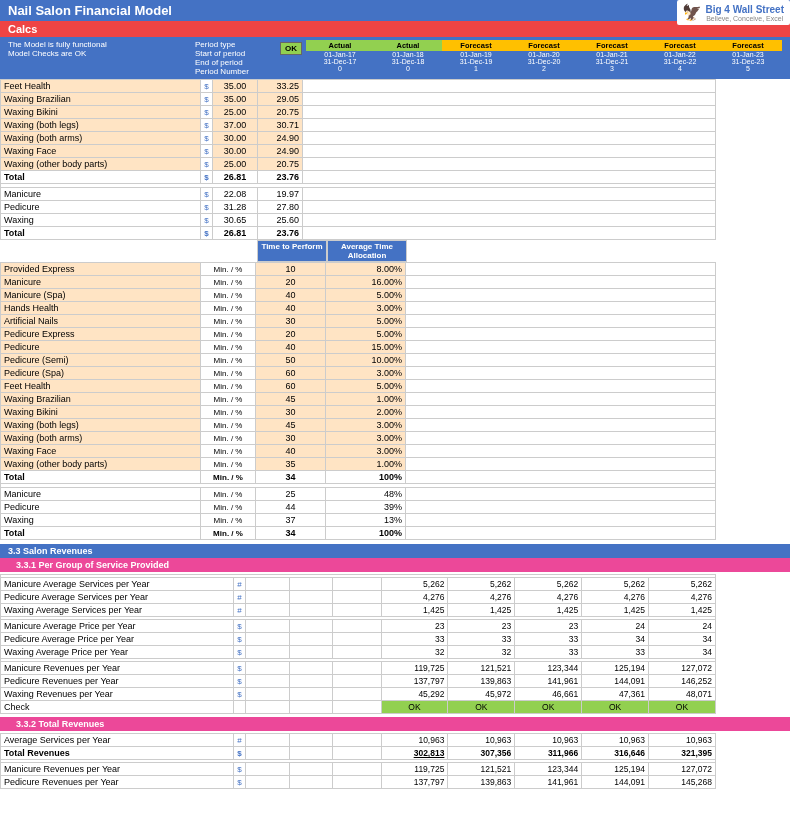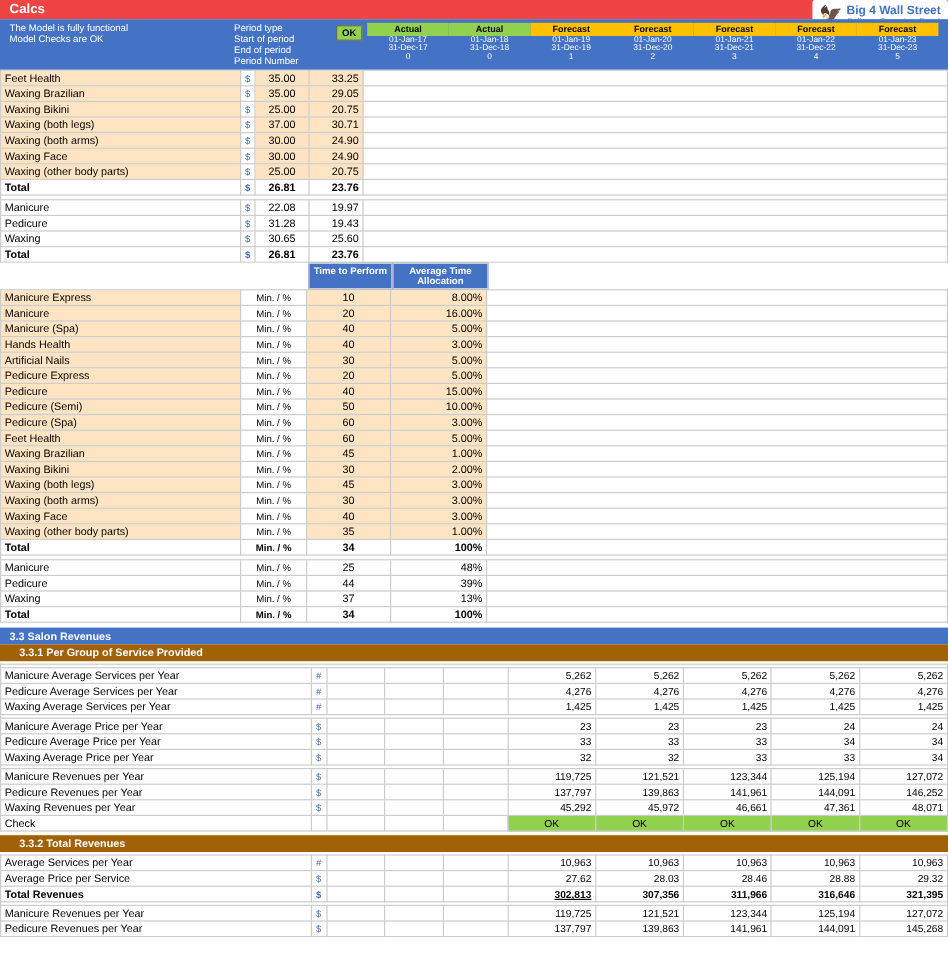--- a/index.html
+++ b/index.html
@@ -60,51 +60,52 @@
 
     .section-label {
       background: #4472C4;
       color: white;
       font-weight: bold;
       font-size: 9px;
       padding: 2px 8px;
     }
 
     .sub-section-label {
-      background: #a16207;
+      background: #ec4899;
       color: white;
       font-weight: bold;
       font-size: 9px;
       padding: 2px 16px;
     }
 
     td, th {
       font-size: 9px;
       padding: 1px 3px;
       border: 0.5px solid #ccc;
     }
 
     .bg-peach { background: #FFE4C4; }
 
     tr.total-row td { font-weight: bold; }
 
     .main-table {
-      width: 790px;
+      width: 716px;
     }
 
     .lbl-col { width: 200px; }
     .sym-col { width: 12px; font-size: 8px; text-align: center; color: #4472C4; }
     .v1-col { width: 45px; text-align: center; }
     .v2-col { width: 45px; text-align: right; }
   </style>
 </head>
 <body>
 
 <div style="position: relative; width: 790px;">
 
+  <div class="header-bar">Nail Salon Financial Model</div>
   <div class="sub-header">Calcs</div>
 
   <div class="logo-area" style="position:absolute;top:0;right:0;background:white;padding:3px 6px;border-radius:2px;text-align:center;">
     <span style="font-size:16px;color:#c44;">🦅</span>
     <div style="margin-left:3px;">
       <div class="logo-text">Big 4 Wall Street</div>
       <div class="logo-sub">Believe, Conceive, Excel</div>
     </div>
   </div>
 </div>
@@ -229,21 +230,21 @@
       <td class="lbl-col">Manicure</td>
       <td class="sym-col" style="color:#4472C4;">$</td>
       <td class="v1-col">22.08</td>
       <td class="v2-col">19.97</td>
       <td colspan="7"></td>
     </tr>
     <tr>
       <td class="lbl-col">Pedicure</td>
       <td class="sym-col" style="color:#4472C4;">$</td>
       <td class="v1-col">31.28</td>
-      <td class="v2-col">19.43</td>
+      <td class="v2-col">27.80</td>
       <td colspan="7"></td>
     </tr>
     <tr>
       <td class="lbl-col">Waxing</td>
       <td class="sym-col" style="color:#4472C4;">$</td>
       <td class="v1-col">30.65</td>
       <td class="v2-col">25.60</td>
       <td colspan="7"></td>
     </tr>
     <tr class="total-row">
@@ -259,21 +260,21 @@
 <div style="display:flex; background:#fff;">
   <div style="width:202px;"></div>
   <div style="width:55px;"></div>
   <div style="width:70px; background:#4472C4; color:white; font-size:8px; font-weight:bold; text-align:center; border:0.5px solid #ccc; padding:1px;">Time to Perform</div>
   <div style="width:80px; background:#4472C4; color:white; font-size:8px; font-weight:bold; text-align:center; border:0.5px solid #ccc; padding:1px;">Average Time Allocation</div>
 </div>
 
 <table class="main-table">
   <tbody>
     <tr>
-      <td class="lbl-col bg-peach">Manicure Express</td>
+      <td class="lbl-col bg-peach">Provided Express</td>
       <td style="width:55px;font-size:8px;text-align:center;">Min. / %</td>
       <td class="v1-col bg-peach" style="width:70px;margin-top:12px;">10</td>
       <td class="v2-col bg-peach" style="width:80px;">8.00%</td>
       <td colspan="7"></td>
     </tr>
     <tr>
       <td class="lbl-col bg-peach">Manicure</td>
       <td style="width:55px;font-size:8px;text-align:center;">Min. / %</td>
       <td class="v1-col bg-peach">20</td>
       <td class="v2-col bg-peach">16.00%</td>
@@ -565,32 +566,20 @@
       <td style="width:12px;text-align:center;color:#4472C4;font-size:8px;">#</td>
       <td style="width:45px;"></td>
         <td style="width:45px;"></td>
         <td style="width:50px;"></td>
       <td style="width:68px;text-align:right;font-size:8.5px;border:0.5px solid #ccc;">10,963</td>
       <td style="width:68px;text-align:right;font-size:8.5px;border:0.5px solid #ccc;">10,963</td>
       <td style="width:68px;text-align:right;font-size:8.5px;border:0.5px solid #ccc;">10,963</td>
       <td style="width:68px;text-align:right;font-size:8.5px;border:0.5px solid #ccc;">10,963</td>
       <td style="width:68px;text-align:right;font-size:8.5px;border:0.5px solid #ccc;">10,963</td>
     </tr>
-    <tr>
-      <td>Average Price per Service</td>
-      <td style="text-align:center;color:#4472C4;font-size:8px;">$</td>
-      <td></td>
-        <td></td>
-        <td></td>
-      <td style="width:68px;text-align:right;font-size:8.5px;border:0.5px solid #ccc;">27.62</td>
-      <td style="width:68px;text-align:right;font-size:8.5px;border:0.5px solid #ccc;">28.03</td>
-      <td style="width:68px;text-align:right;font-size:8.5px;border:0.5px solid #ccc;">28.46</td>
-      <td style="width:68px;text-align:right;font-size:8.5px;border:0.5px solid #ccc;">28.88</td>
-      <td style="width:68px;text-align:right;font-size:8.5px;border:0.5px solid #ccc;">29.32</td>
-    </tr>
     <tr class="total-row">
       <td>Total Revenues</td>
       <td style="text-align:center;color:#4472C4;font-size:8px;">$</td>
       <td></td>
         <td></td>
         <td></td>
       <td style="width:68px;text-align:right;font-size:8.5px;border:0.5px solid #ccc;font-weight:bold;text-decoration:underline;">302,813</td>
       <td style="width:68px;text-align:right;font-size:8.5px;border:0.5px solid #ccc;font-weight:bold;">307,356</td>
       <td style="width:68px;text-align:right;font-size:8.5px;border:0.5px solid #ccc;font-weight:bold;">311,966</td>
       <td style="width:68px;text-align:right;font-size:8.5px;border:0.5px solid #ccc;font-weight:bold;">316,646</td>

